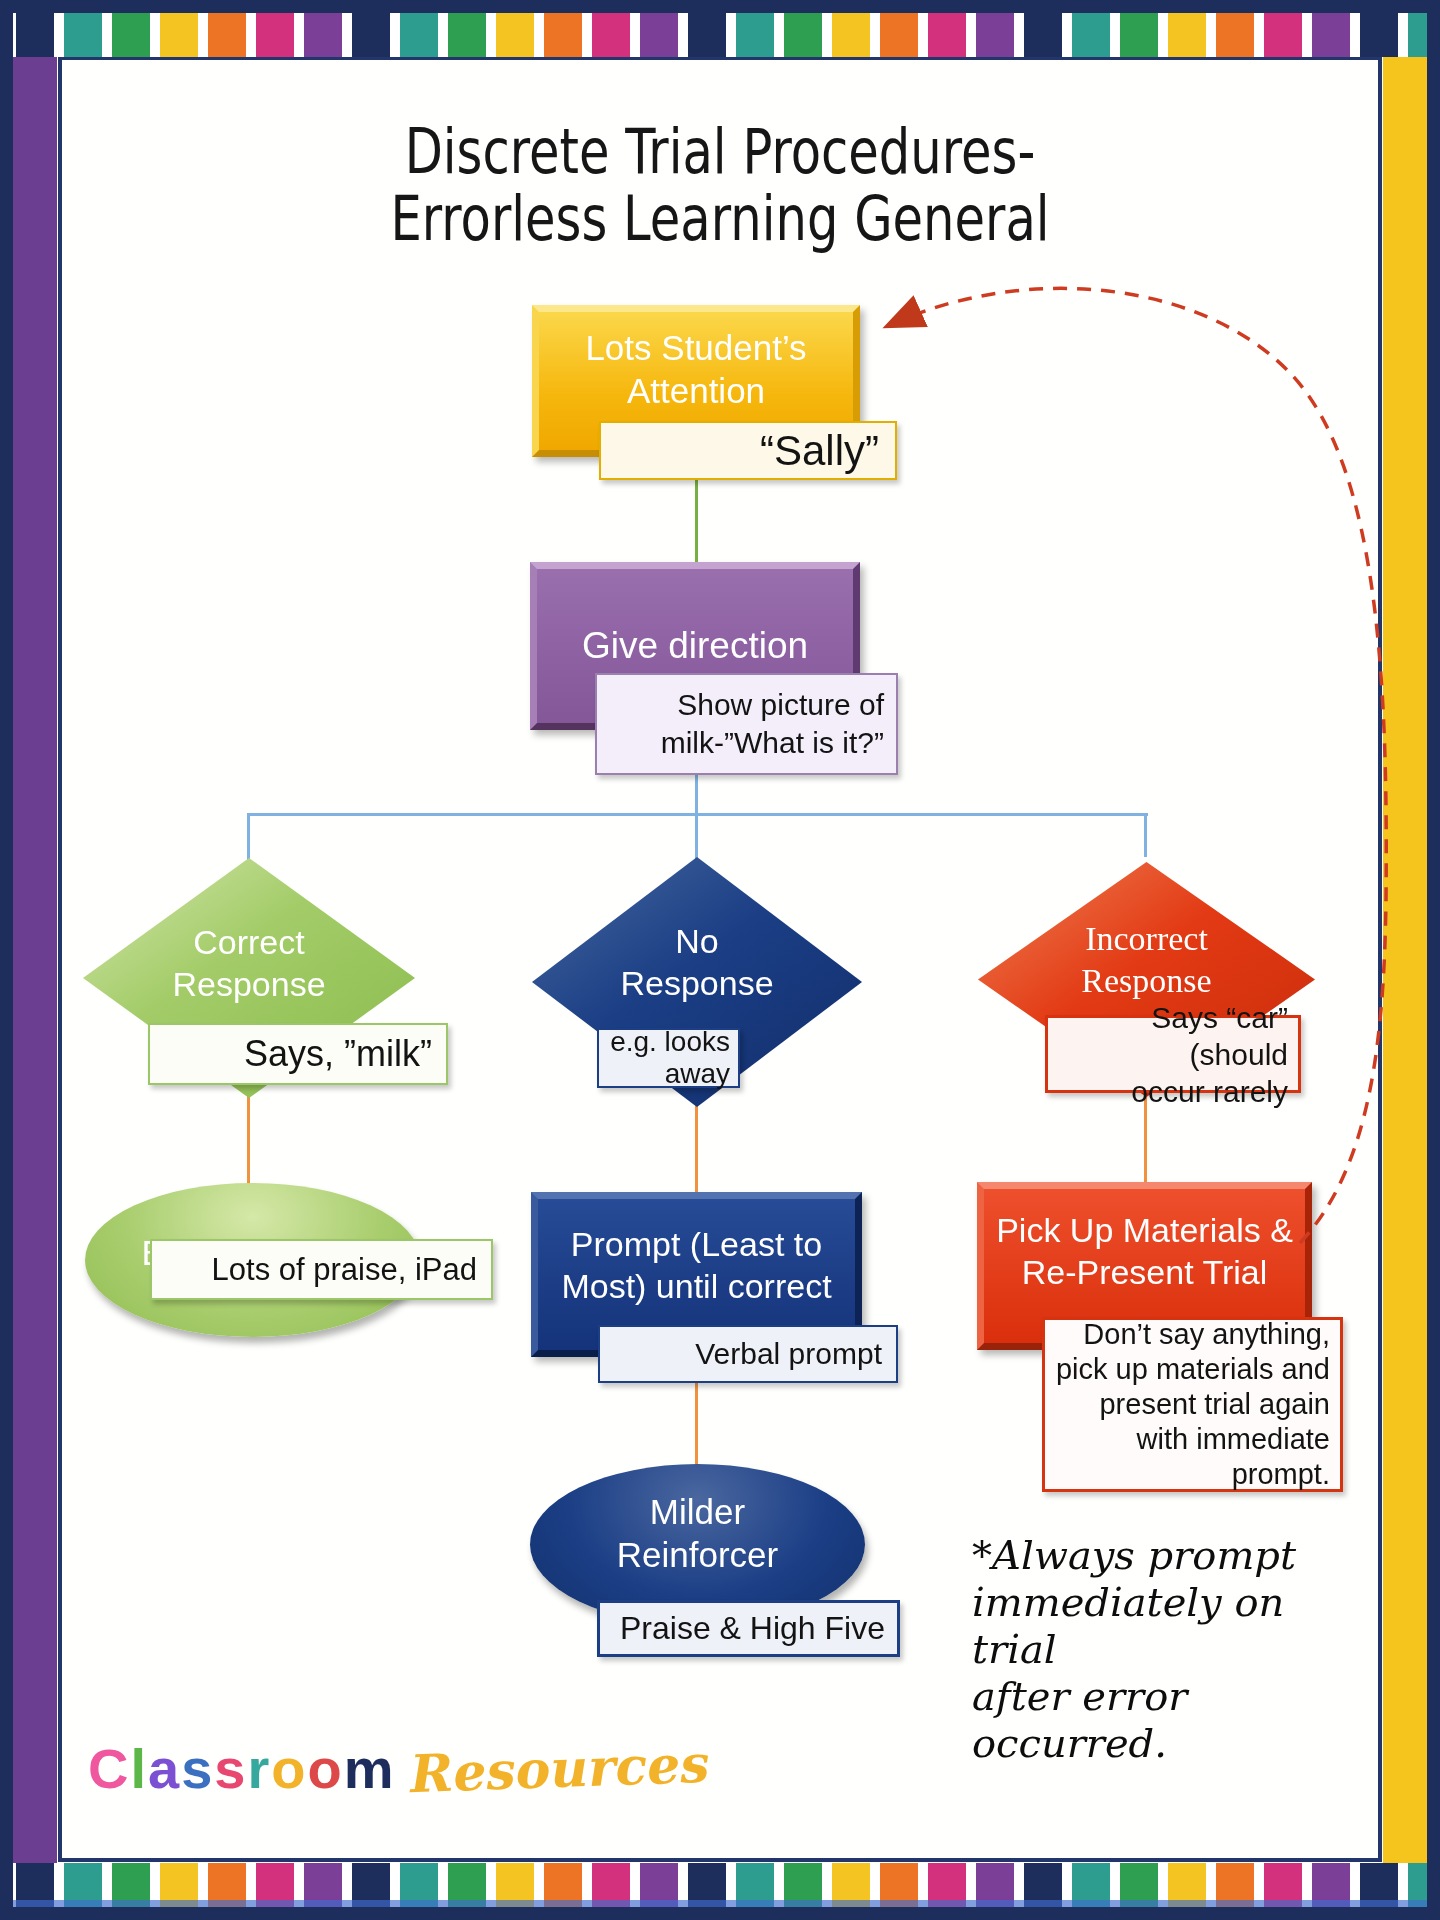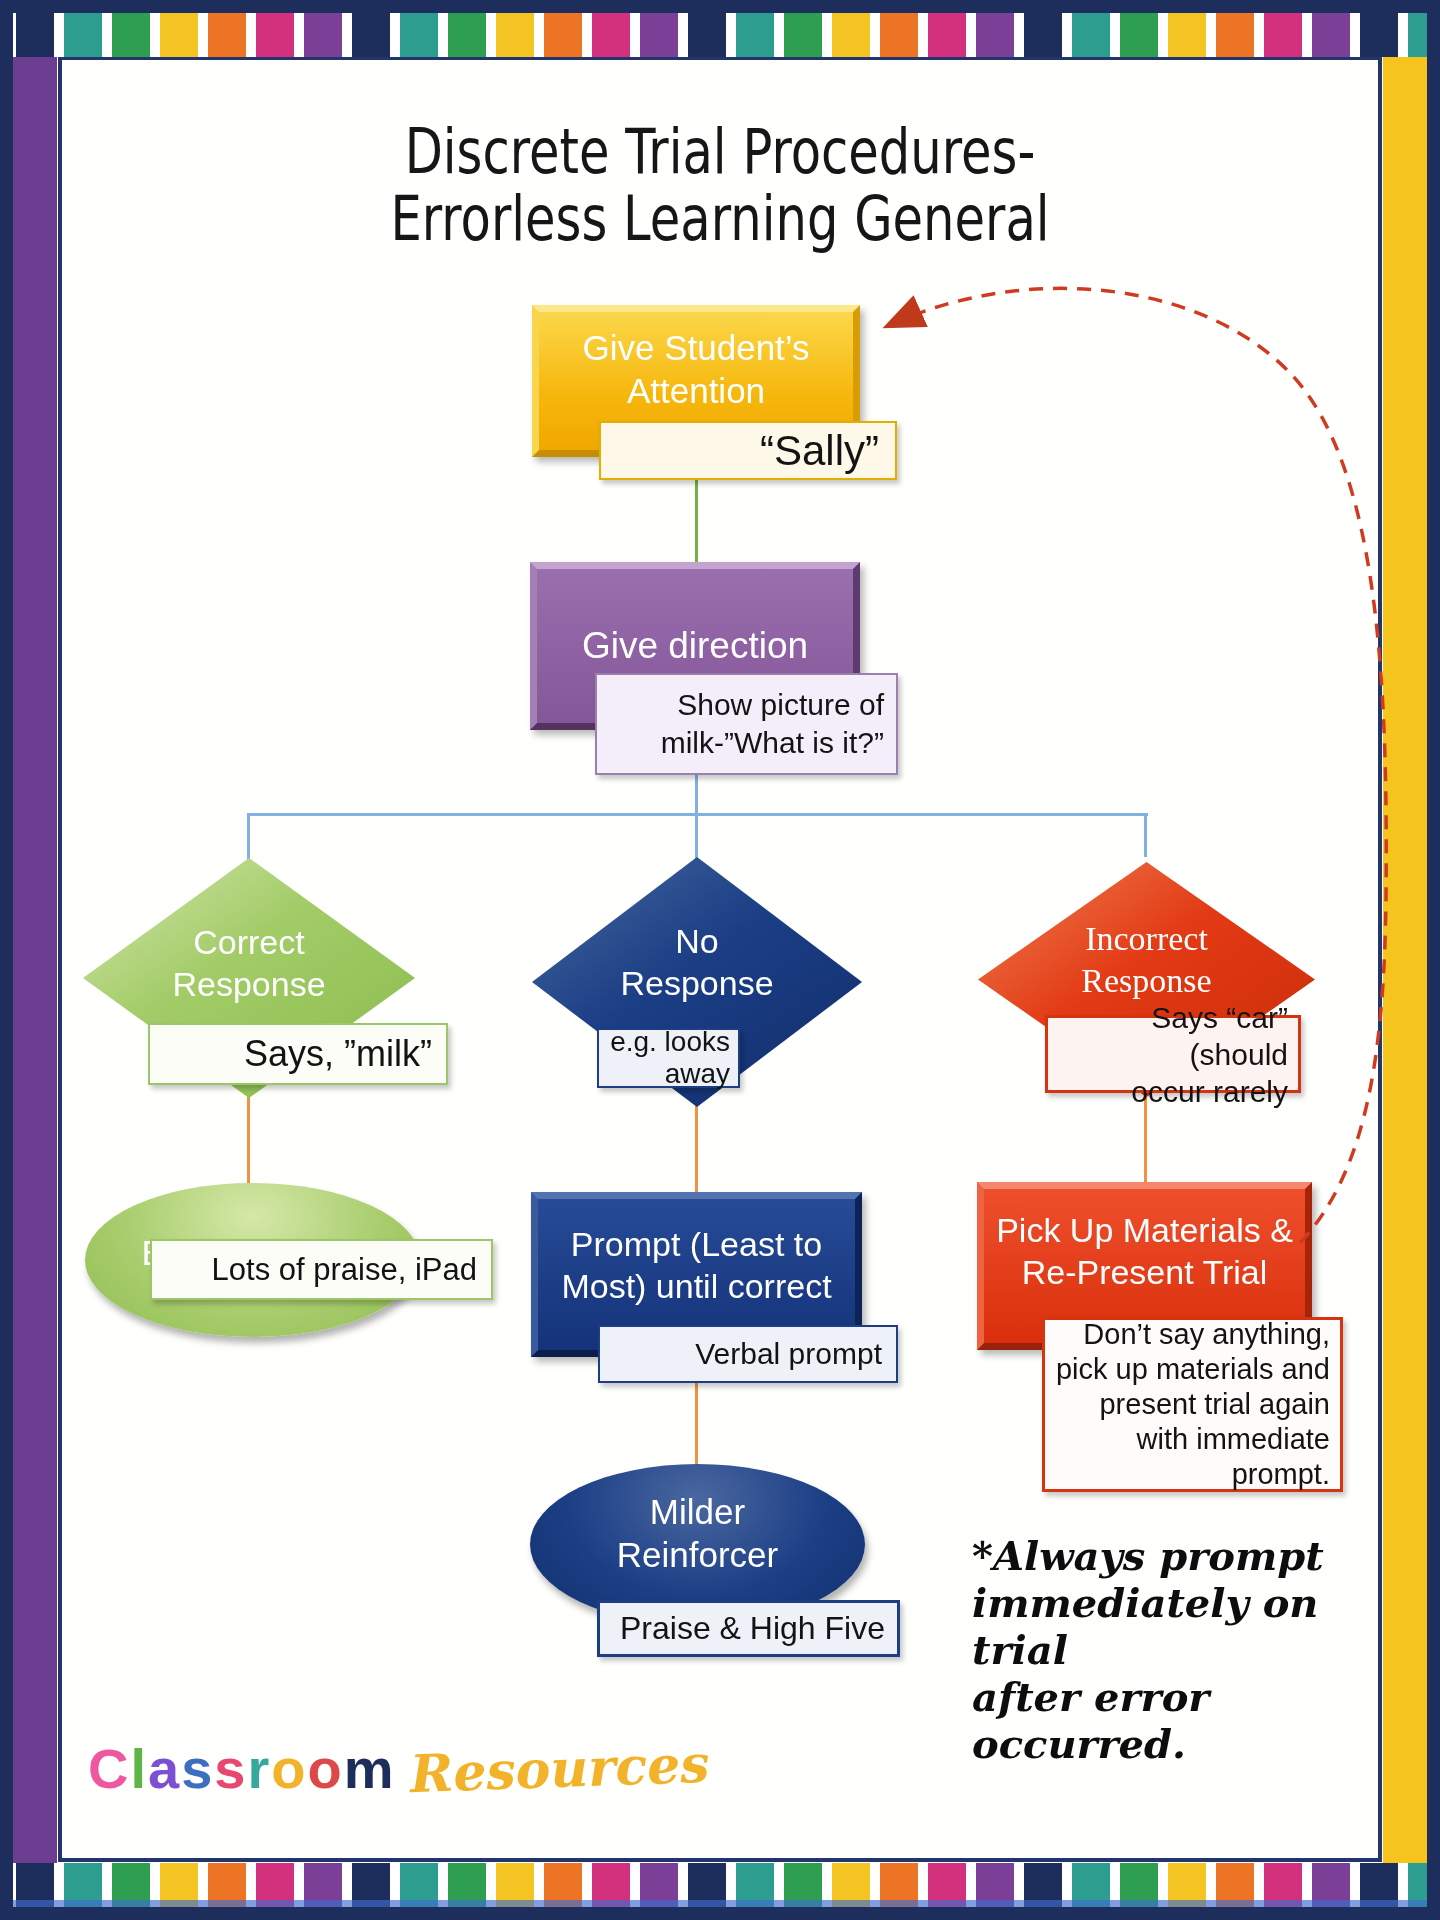--- a/index.html
+++ b/index.html
@@ -52,21 +52,21 @@
   .sub-purple{background:#f3eef9;border-color:#9b7fae;font-size:30px;line-height:38px;padding-right:12px;padding-left:36px;}
   .sub-green{background:#fdfdf7;border-color:#9cc768;font-size:36px;padding-right:14px;}
   .sub-blue{background:#eef1f8;border-color:#1b3e85;font-size:28px;padding-right:8px;}
   .sub-red{background:#fdf3f1;border-color:#d63311;border-width:3px;font-size:30px;line-height:37px;padding-right:10px;}
   .sub-greenell{background:#fdfdf7;border-color:#9cc768;font-size:31px;padding-right:14px;}
   .sub-verbal{background:#eef1f8;border-color:#1b3e85;font-size:30px;padding-right:14px;}
   .sub-praise{background:#eef1f8;border-color:#1b3e85;border-width:3px;font-size:32px;padding-right:12px;}
   .sub-redbox{background:#fffbfa;border-color:#d63311;border-width:3px;font-size:29px;line-height:35px;padding:4px 10px 4px 4px;}
   
   .note{position:absolute;left:972px;top:1532px;width:390px;z-index:2;
-        font-family:"DejaVu Serif",serif;font-style:italic;font-weight:700;
+        font-family:"DejaVu Serif",serif;font-style:italic;font-weight:400;
         font-size:40px;line-height:47px;color:#0d0d0d;white-space:pre-line;}
   
   .logo{position:absolute;left:70px;top:1740px;z-index:2;}
   .logo-row{display:flex;align-items:center;gap:8px;}
   .colorword{font-weight:700;font-size:56px;letter-spacing:2px;line-height:58px;}
   .logo-resources{font-family:"DejaVu Serif",serif;font-style:italic;font-weight:700;
         font-size:52px;color:#f2b32b;margin-left:6px;transform:rotate(-2deg);}
   .arrow-svg{position:absolute;inset:0;z-index:5;pointer-events:none;}
 </style>
 </head>
@@ -149,21 +149,21 @@
   <div class="conn" style="left:695px;top:775px;width:3px;height:40px;background:#7fb2e0;"></div>
   <div class="conn" style="left:247px;top:813px;width:901px;height:3px;background:#7fb2e0;"></div>
   <div class="conn" style="left:247px;top:813px;width:3px;height:47px;background:#7fb2e0;"></div>
   <div class="conn" style="left:695px;top:813px;width:3px;height:46px;background:#7fb2e0;"></div>
   <div class="conn" style="left:1144px;top:813px;width:3px;height:44px;background:#7fb2e0;"></div>
   <div class="conn" style="left:247px;top:1085px;width:3px;height:101px;background:#f0923f;"></div>
   <div class="conn" style="left:695px;top:1090px;width:3px;height:105px;background:#f0923f;"></div>
   <div class="conn" style="left:1144px;top:1091px;width:3px;height:92px;background:#f0923f;"></div>
   <div class="conn" style="left:695px;top:1350px;width:3px;height:117px;background:#f0923f;"></div>
 
-  <div class="node rect rect-yellow" style="left:532px;top:305px;width:328px;height:152px;padding-bottom:24px;box-sizing:border-box;">Give Student’s
+  <div class="node rect rect-yellow" style="left:532px;top:305px;width:328px;height:152px;padding-bottom:24px;box-sizing:border-box;">Lots Student’s
 Attention</div>
   <div class="sub sub-sally" style="left:599px;top:421px;width:298px;height:59px;box-sizing:border-box;">“Sally”</div>
 
   <div class="node rect rect-purple" style="left:530px;top:562px;width:330px;height:168px;box-sizing:border-box;">Give direction</div>
   <div class="sub sub-purple" style="left:595px;top:673px;width:303px;height:102px;box-sizing:border-box;">Show picture of
 milk-”What is it?”</div>
 
   <div class="node diamond dia-green" style="left:83px;top:858px;width:332px;height:240px;padding-bottom:30px;box-sizing:border-box;">Correct
 Response</div>
   <div class="sub sub-green" style="left:148px;top:1023px;width:300px;height:62px;box-sizing:border-box;">Says, ”milk”</div>

